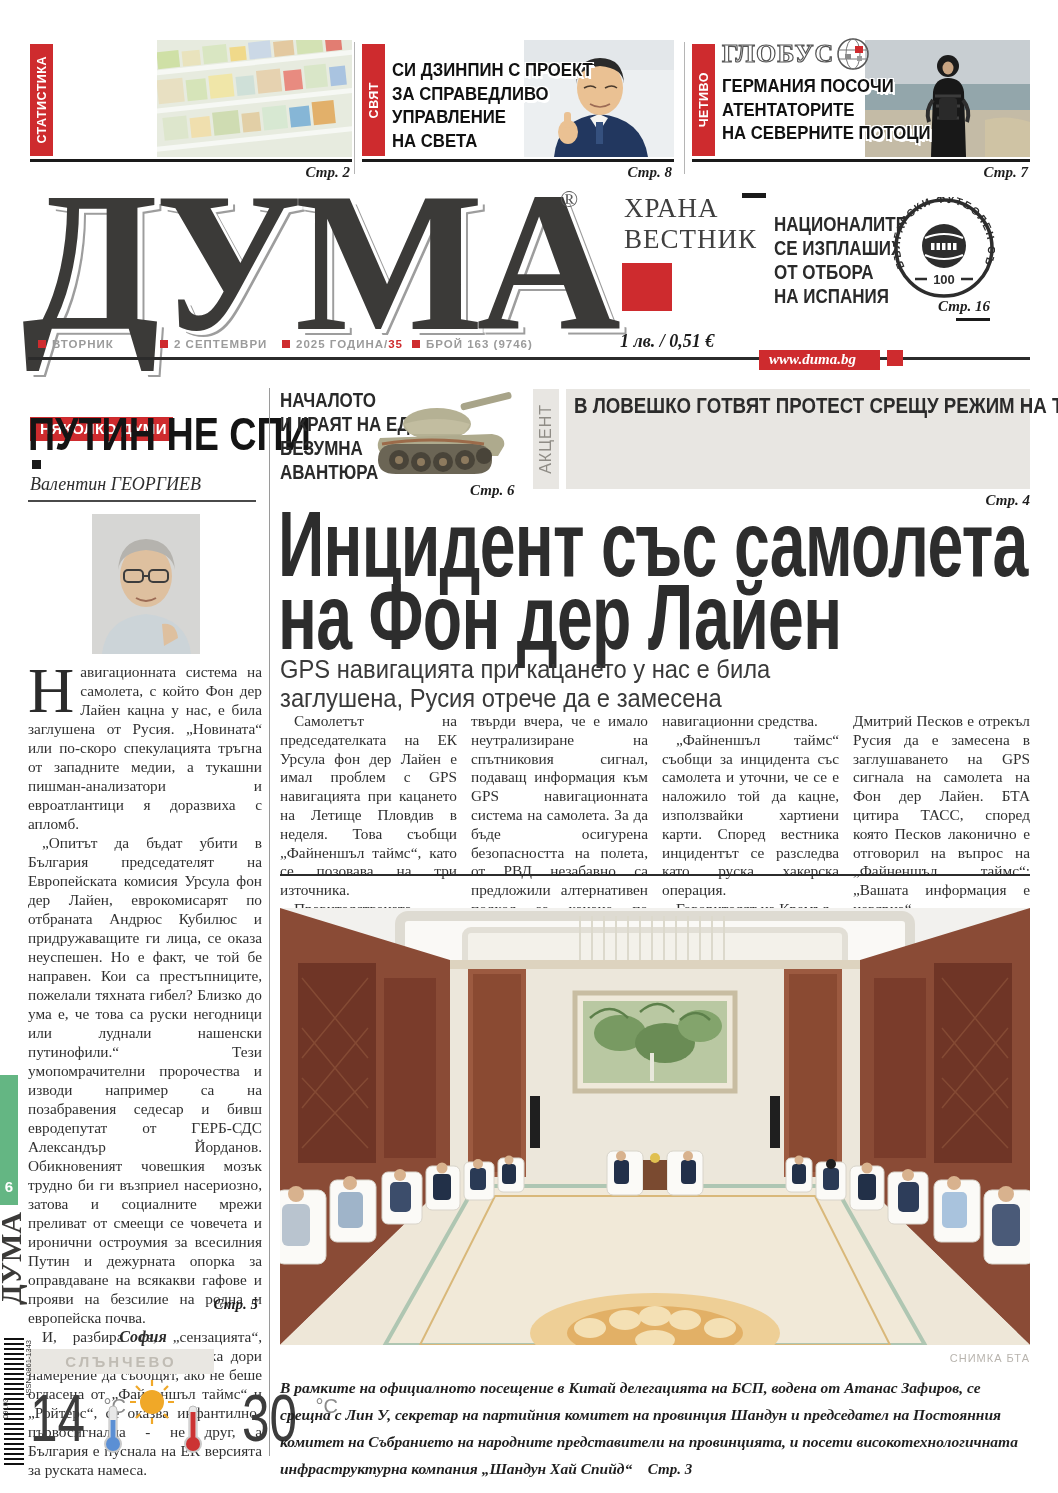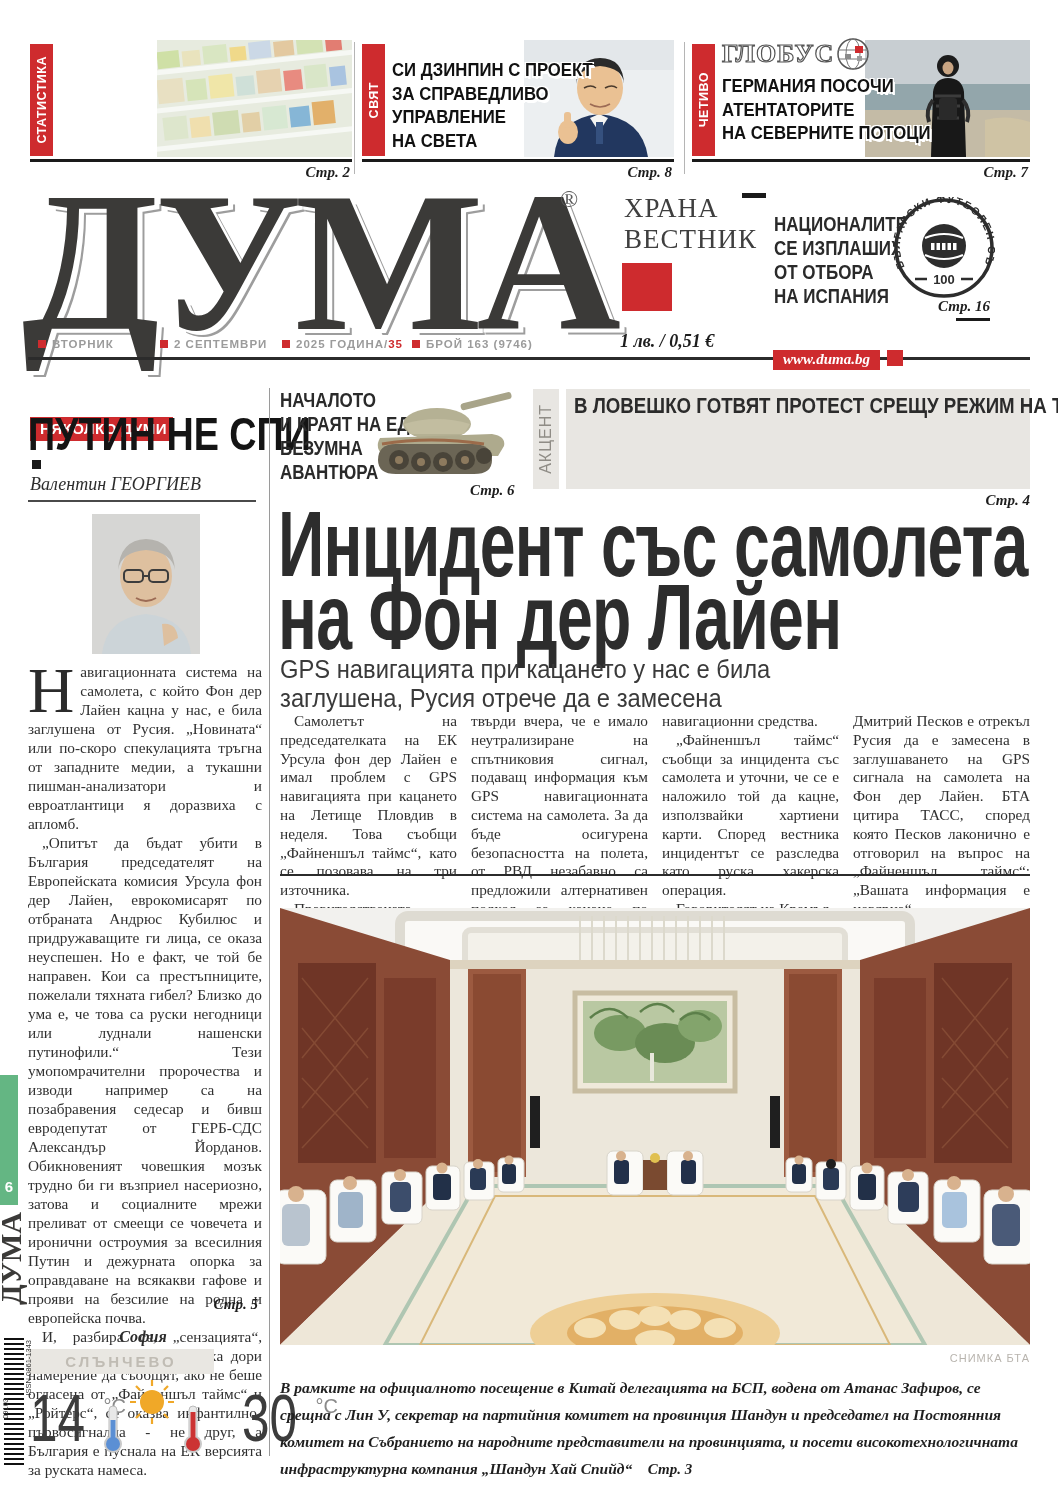--- a/index.html
+++ b/index.html
@@ -30,21 +30,21 @@
         font-size:200px;line-height:200px;letter-spacing:-7px;color:#3b3a38;
         text-shadow:5px 4px 0 #ffffff,7px 6px 0 #9d9d9d;}
   .tagline{position:absolute;left:624px;top:193px;font-family:"Liberation Serif",serif;
         font-size:27px;line-height:31px;letter-spacing:1px;color:#3f3f3f;}
   .promo-line{font-weight:bold;font-size:20px;line-height:24px;color:#2a2a2a;}
   
   .dl-item{position:absolute;top:338px;font-size:11.5px;letter-spacing:1px;color:#9b9b9b;font-weight:bold;}
   .dl-sq{display:inline-block;width:8px;height:8px;background:#ce2b2e;margin-right:6px;}
   .site-badge{position:absolute;top:350px;background:#ce2b2e;color:#fff;
       font-family:"Liberation Serif",serif;font-style:italic;font-weight:bold;font-size:15px;
-      padding:1px 10px 2px 10px;}
+      padding:1px 24px 2px 10px;}
   
   .kicker{position:absolute;left:30px;top:385px;background:#ce2b2e;color:#fff;font-weight:bold;
       font-size:15px;letter-spacing:.5px;padding:3px 6px 4px 10px;margin-top:32px;}
   .edit-title{position:absolute;left:28px;top:411px;font-weight:bold;font-size:46px;line-height:46px;color:#141414;}
   .edit-byline{position:absolute;left:30px;top:474px;font-family:"Liberation Serif",serif;
       font-style:italic;font-size:18px;color:#2d2d2d;}
   .edit-body{position:absolute;left:28px;top:662px;width:234px;font-family:"Liberation Serif",serif;
       font-size:15.3px;line-height:19px;color:#303030;text-align:justify;}
   .edit-body p{margin:0;text-indent:14px;}
   .edit-body p.first{text-indent:0;}

